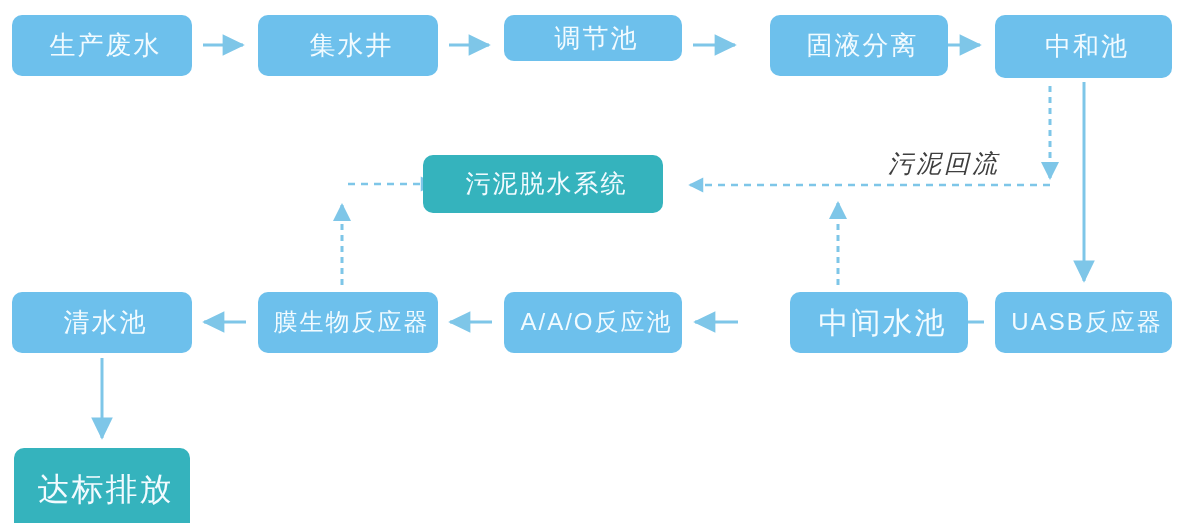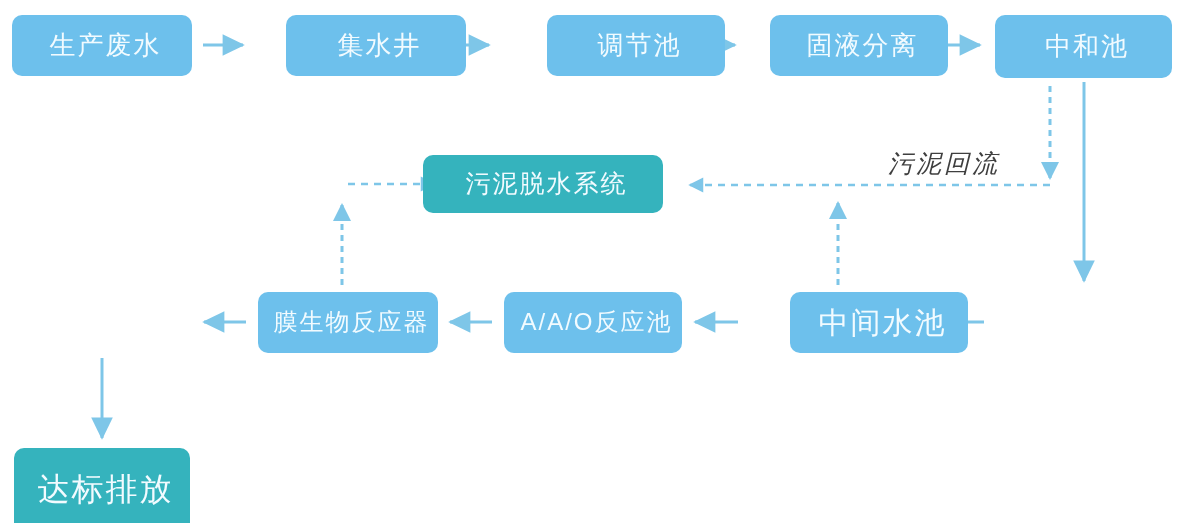--- a/index.html
+++ b/index.html
@@ -115,53 +115,59 @@
       <line x1="342" y1="285" x2="342" y2="205" stroke="#7ec6e8" stroke-width="3" stroke-dasharray="6 5" marker-end="url(#ah-dash)"></line>
       <line x1="348" y1="184" x2="428" y2="184" stroke="#7ec6e8" stroke-width="2.5" stroke-dasharray="7 6"></line>
       <line x1="424" y1="184" x2="434" y2="184" stroke="#7ec6e8" stroke-width="2.5" marker-end="url(#ah-dash)"></line>
     </g>
   </svg>
 
   <div class="node blue" style="left:12px; top:15px; width:180px; height:61px; font-size:26px;">
     <span class="node-label">生产废水</span>
   </div>
 
-  <div class="node blue" style="left:258px; top:15px; width:180px; height:61px; font-size:26px;margin-left:28px;">
+  <div class="node blue" style="left:258px; top:15px; width:180px; height:61px; font-size:26px;">
     <span class="node-label">集水井</span>
   </div>
 
-  <div class="node blue" style="left:504px; top:15px; width:178px; height:61px; font-size:26px;margin-left:43px;">
+  <div class="node blue" style="left:504px; top:15px; width:178px; height:46px; font-size:26px;">
     <span class="node-label">调节池</span>
   </div>
 
   <div class="node blue" style="left:750px; top:15px; width:178px; height:61px; font-size:26px;margin-left:20px;">
     <span class="node-label">固液分离</span>
   </div>
 
   <div class="node blue" style="left:995px; top:15px; width:177px; height:63px; font-size:26px;">
     <span class="node-label">中和池</span>
   </div>
 
   <div class="node teal" style="left:423px; top:155px; width:240px; height:58px; font-size:25px;">
     <span class="node-label">污泥脱水系统</span>
   </div>
 
+  <div class="node blue" style="left:12px; top:292px; width:180px; height:61px; font-size:26px;">
+    <span class="node-label">清水池</span>
+  </div>
 
   <div class="node blue" style="left:504px; top:292px; width:178px; height:61px; font-size:24px;">
     <span class="node-label">A/A/O反应池</span>
   </div>
 
   <div class="node blue" style="left:258px; top:292px; width:180px; height:61px; font-size:24px;">
     <span class="node-label">膜生物反应器</span>
   </div>
 
   <div class="node blue" style="left:750px; top:292px; width:178px; height:61px; font-size:30px;margin-left:40px;">
     <span class="node-label">中间水池</span>
   </div>
 
+  <div class="node blue" style="left:995px; top:292px; width:177px; height:61px; font-size:24px;">
+    <span class="node-label">UASB反应器</span>
+  </div>
 
   <div class="node teal" style="left:14px; top:448px; width:176px; height:84px; font-size:32px;">
     <span class="node-label">达标排放</span>
   </div>
 
   <div class="edge-label" style="left:888px; top:147px; font-size:25px;">污泥回流</div>
 
 </div>
 
 </body></html>

